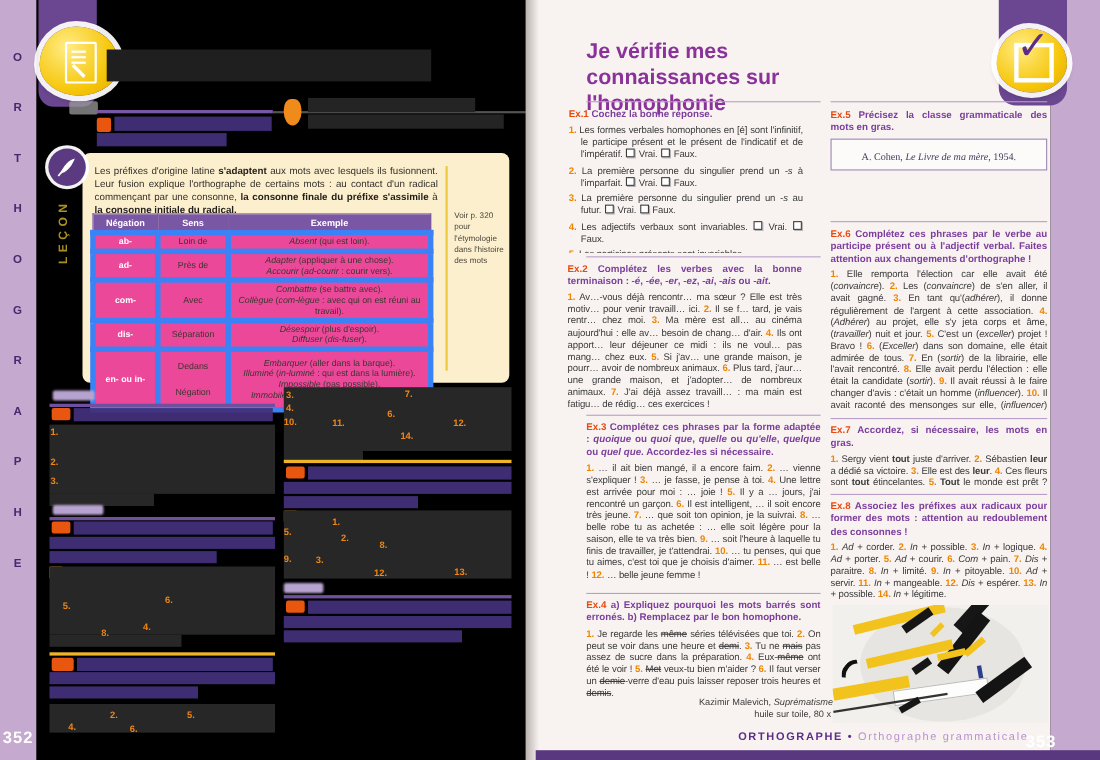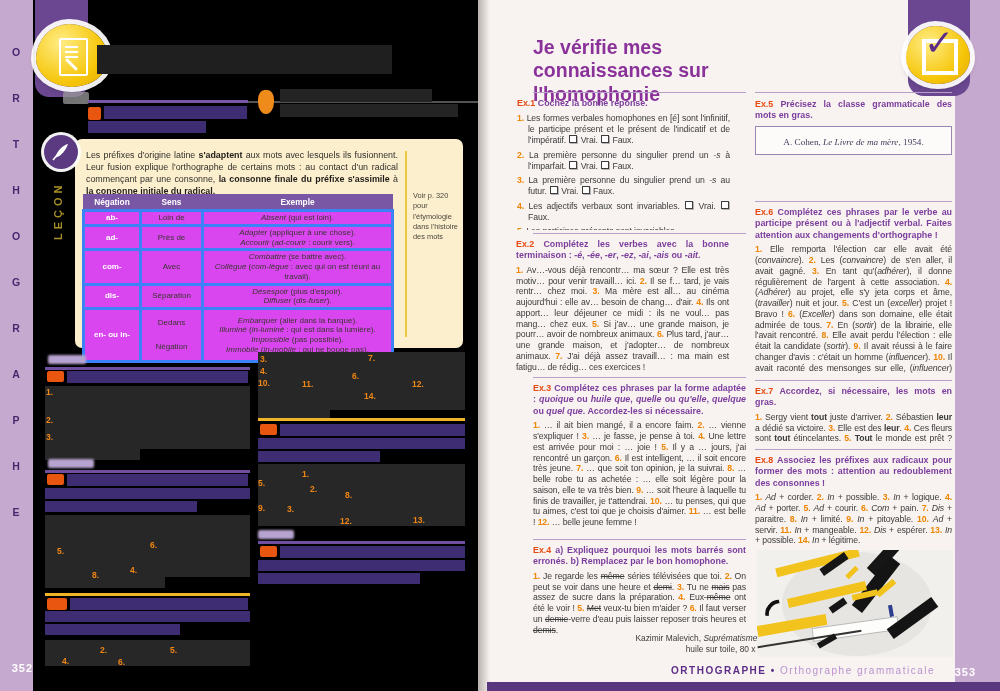--- a/index.html
+++ b/index.html
@@ -4,39 +4,39 @@
 <style>
   html,body{margin:0;padding:0;background:#555;}
   #stage{position:relative;width:1000px;height:691px;overflow:hidden;
          font-family:"Liberation Sans",sans-serif;background:#000;}
   .abs{position:absolute;}
   
   .band{background:#c6a9ce;top:0;height:691px;}
   .vlabel{writing-mode:vertical-lr;text-orientation:upright;letter-spacing:34px;
           font-weight:bold;font-size:10.5px;color:#46286e;}
   .tab{background:#6a4790;border-radius:0 0 14px 14px;}
-  .pagenum{font-weight:bold;font-size:11px;color:#fff;letter-spacing:1px;text-align:right;}
+  .pagenum{font-weight:bold;font-size:15px;color:#fff;letter-spacing:1px;text-align:center;}
   
   .blob{border-radius:46% 54% 50% 50%/55% 55% 45% 45%;
         background:radial-gradient(circle at 35% 30%,#ffec85,#f6c60a 62%,#e2a900);
         box-shadow:0 0 0 5px rgba(255,255,255,.93),0 3px 7px rgba(0,0,0,.45);}
   
   .rk{background:#272727;position:absolute;}
   .rh{background:#43307a;position:absolute;filter:blur(.7px);opacity:.95;}
   .rb{background:#b7a3cf;position:absolute;filter:blur(1px);border-radius:2px;}
   .exmark{background:#e8560f;position:absolute;border-radius:2px;}
   .osq{background:#ef8b1a;position:absolute;border-radius:1px;}
   .frag{position:absolute;font-weight:bold;font-size:8.5px;color:#f08614;z-index:6;line-height:1;}
   
   .lesson{background:#fcefcd;border-radius:7px;}
   .intro{font-size:8.9px;line-height:1.33;color:#33302c;text-align:justify;}
   .intro b{color:#201d1a;}
   table.pref{border-collapse:collapse;width:312px;font-size:8px;line-height:1.22;color:#3a362f;}
   table.pref th{background:#7a57a4;color:#fff;font-size:8.3px;padding:2px 1px;border:1px solid #7a57a4;}
-  table.pref td{border:3px solid #3b82f6;padding:1px 2px;text-align:center;vertical-align:middle;background:#d946ef;}
+  table.pref td{border:5px solid #3b82f6;padding:1px 2px;text-align:center;vertical-align:middle;background:#ec4899;}
   td.pfx{background:#bf9fd4;color:#fff;font-weight:bold;width:50px;}
   td.sens{width:55px;}
   td.exm i{font-style:italic;}
   .sens2{display:flex;flex-direction:column;justify-content:space-around;height:48px;}
   .lecon{writing-mode:vertical-rl;transform:rotate(180deg);letter-spacing:4px;
          font-weight:bold;font-size:11px;color:#a89025;}
   .note{font-size:7.4px;line-height:1.4;color:#4a463e;}
   
   .rpage{background:#f8f3f1;}
   .gutter{background:linear-gradient(90deg,#b9b2ae,#f8f3f1);}
@@ -252,21 +252,21 @@
   </div>
 
   <div class="abs" style="left:516px;top:239px;width:213px;height:136px;overflow:hidden;">
     <p class="exh"><span class="exlabel">Ex.2</span>
        <span class="exhead">Complétez les verbes avec la bonne terminaison : <i>-é</i>, <i>-ée</i>, <i>-er</i>, <i>-ez</i>, <i>-ai</i>, <i>-ais</i> ou <i>-ait</i>.</span></p>
     <div class="body"><n>1.</n> Av…-vous déjà rencontr… ma sœur ? Elle est très motiv… pour venir travaill… ici. <n>2.</n> Il se f… tard, je vais rentr… chez moi. <n>3.</n> Ma mère est all… au cinéma aujourd'hui : elle av… besoin de chang… d'air. <n>4.</n> Ils ont apport… leur déjeuner ce midi : ils ne voul… pas mang… chez eux. <n>5.</n> Si j'av… une grande maison, je pourr… avoir de nombreux animaux. <n>6.</n> Plus tard, j'aur… une grande maison, et j'adopter… de nombreux animaux. <n>7.</n> J'ai déjà assez travaill… : ma main est fatigu… de rédig… ces exercices !</div>
   </div>
 
   <div class="abs" style="left:533px;top:383px;width:213px;height:154px;overflow:hidden;">
     <p class="exh"><span class="exlabel">Ex.3</span>
-       <span class="exhead">Complétez ces phrases par la forme adaptée : <i>quoique</i> ou <i>huile que</i>, <i>quelle</i> ou <i>qu'elle</i>, <i>quelque</i> ou <i>quel que</i>. Accordez-les si nécessaire.</span></p>
+       <span class="exhead">Complétez ces phrases par la forme adaptée : <i>quoique</i> ou <i>quoi que</i>, <i>quelle</i> ou <i>qu'elle</i>, <i>quelque</i> ou <i>quel que</i>. Accordez-les si nécessaire.</span></p>
     <div class="body"><n>1.</n> … il ait bien mangé, il a encore faim. <n>2.</n> … vienne s'expliquer ! <n>3.</n> … je fasse, je pense à toi. <n>4.</n> Une lettre est arrivée pour moi : … joie ! <n>5.</n> Il y a … jours, j'ai rencontré un garçon. <n>6.</n> Il est intelligent, … il soit encore très jeune. <n>7.</n> … que soit ton opinion, je la suivrai. <n>8.</n> … belle robe tu as achetée : … elle soit légère pour la saison, elle te va très bien. <n>9.</n> … soit l'heure à laquelle tu finis de travailler, je t'attendrai. <n>10.</n> … tu penses, qui que tu aimes, c'est toi que je choisis d'aimer. <n>11.</n> … est belle ! <n>12.</n> … belle jeune femme !</div>
   </div>
 
   <div class="abs" style="left:533px;top:545px;width:213px;height:88px;overflow:hidden;">
     <p class="exh"><span class="exlabel">Ex.4</span>
        <span class="exhead">a) Expliquez pourquoi les mots barrés sont erronés. b) Remplacez par le bon homophone.</span></p>
     <div class="body"><n>1.</n> Je regarde les <s>même</s> séries télévisées que toi. <n>2.</n> On peut se voir dans une heure et <s>demi</s>. <n>3.</n> Tu ne <s>mais</s> pas assez de sucre dans la préparation. <n>4.</n> Eux-<s>même</s> ont été le voir ! <n>5.</n> <s>Met</s> veux-tu bien m'aider ? <n>6.</n> Il faut verser un <s>demie</s>-verre d'eau puis laisser reposer trois heures et <s>demis</s>.</div>
   </div>
 
   <div class="abs caption" style="left:568px;top:633px;width:215px;">Kazimir Malevich, <i>Suprématisme</i>, 1916,<br>huile sur toile, 80 x 71 cm.</div>

